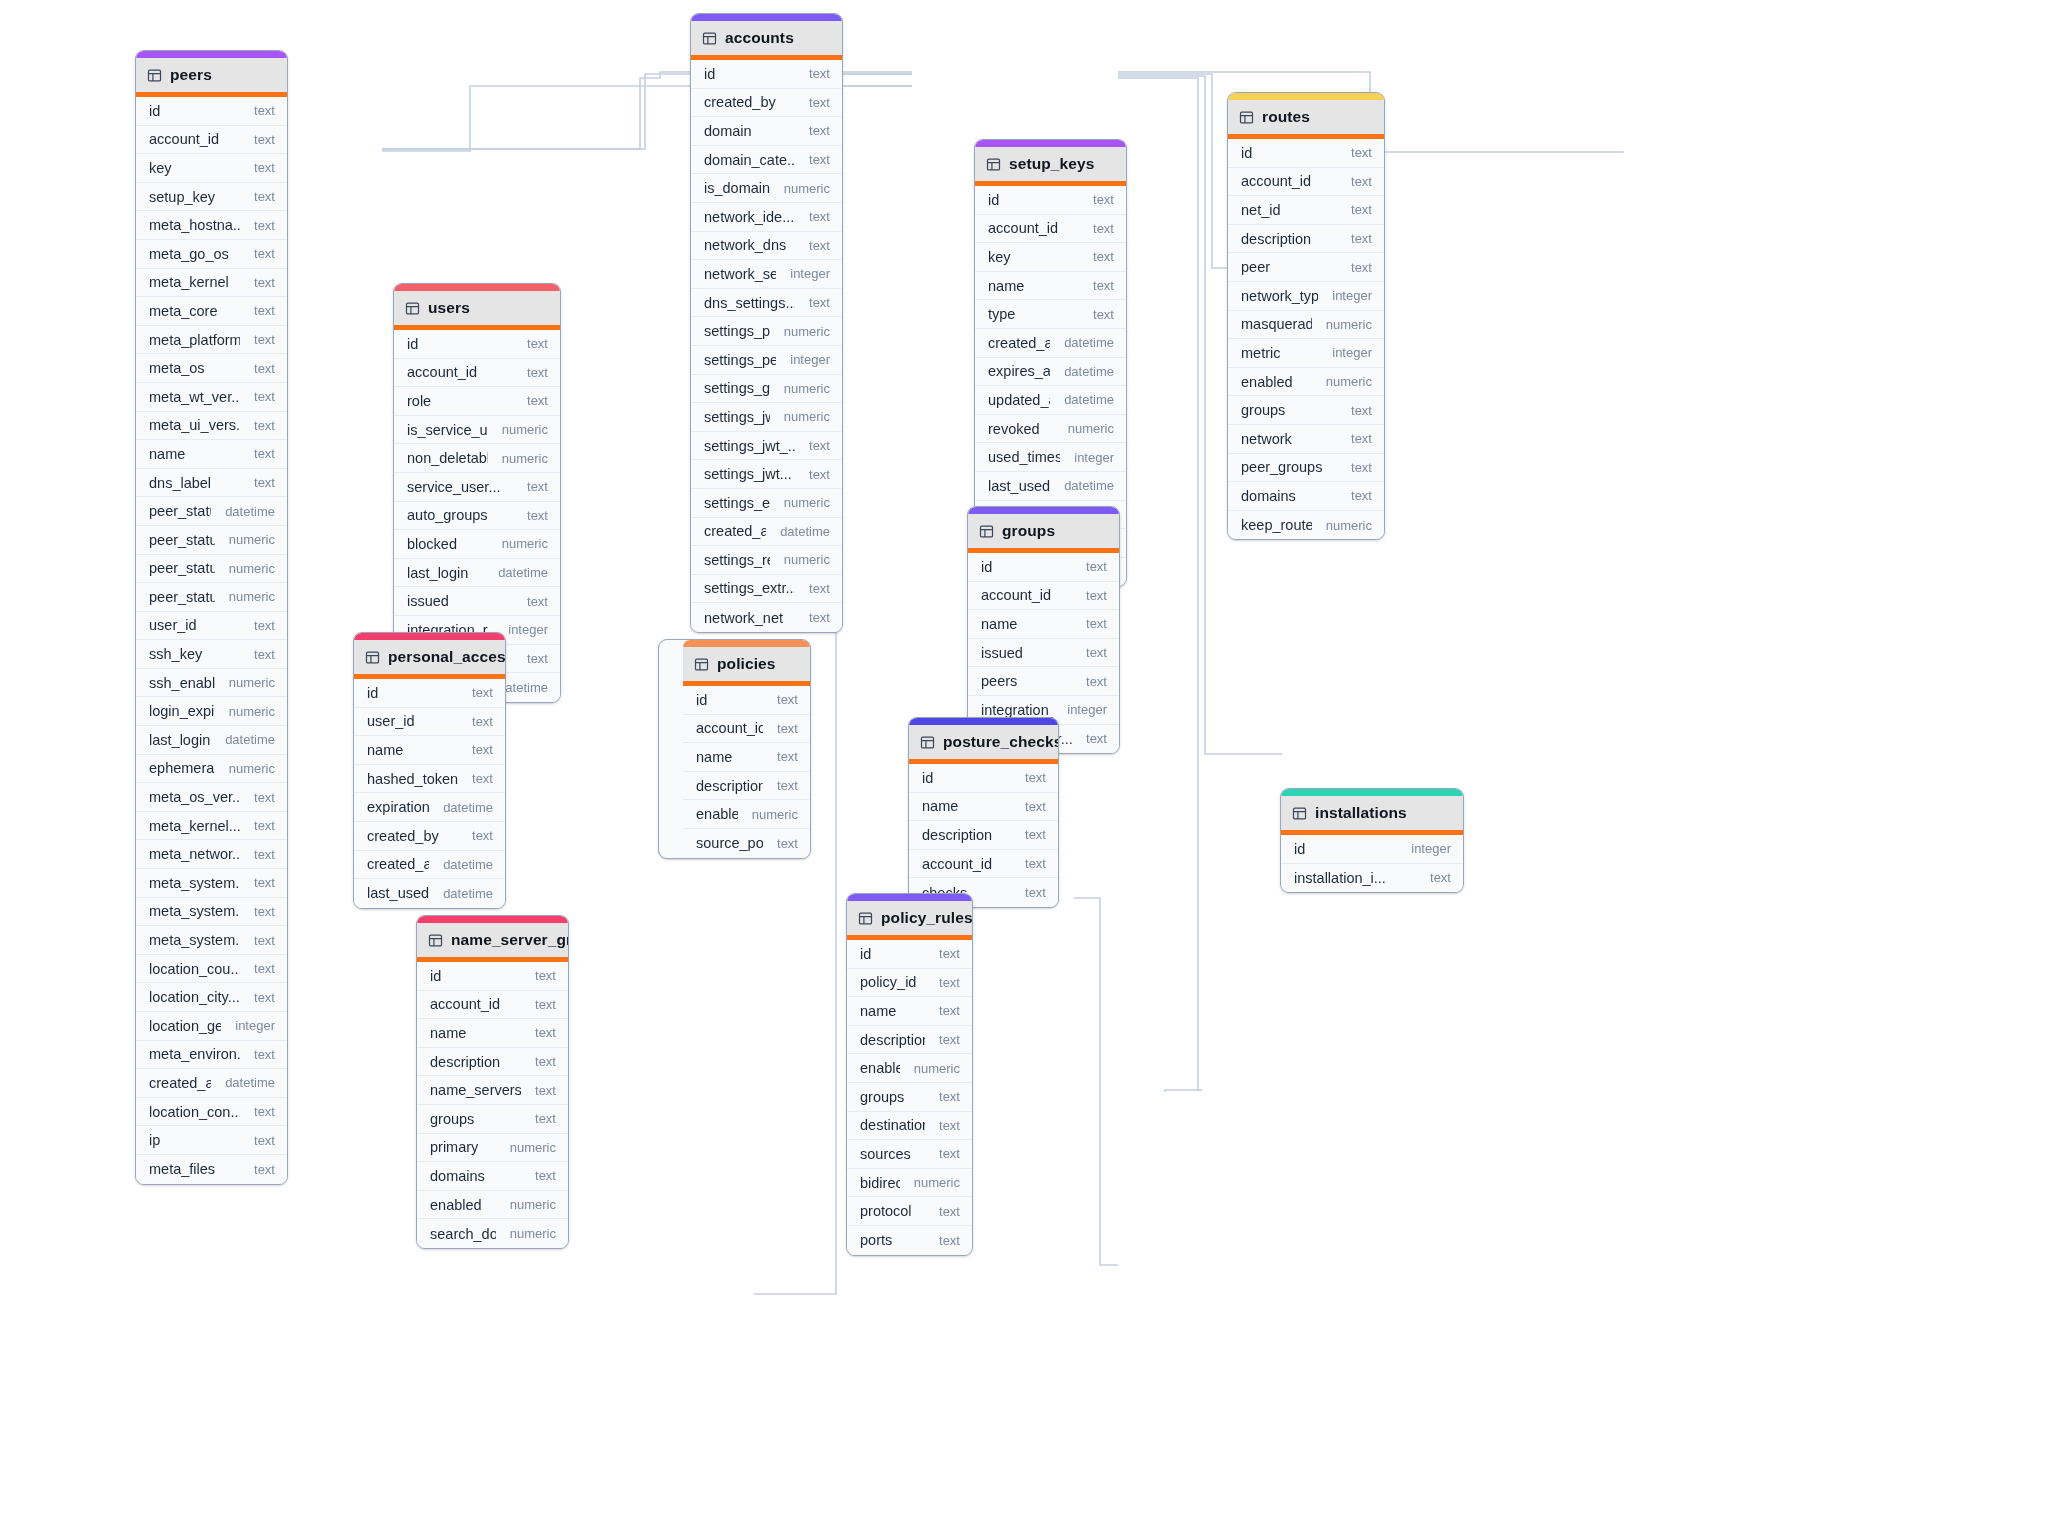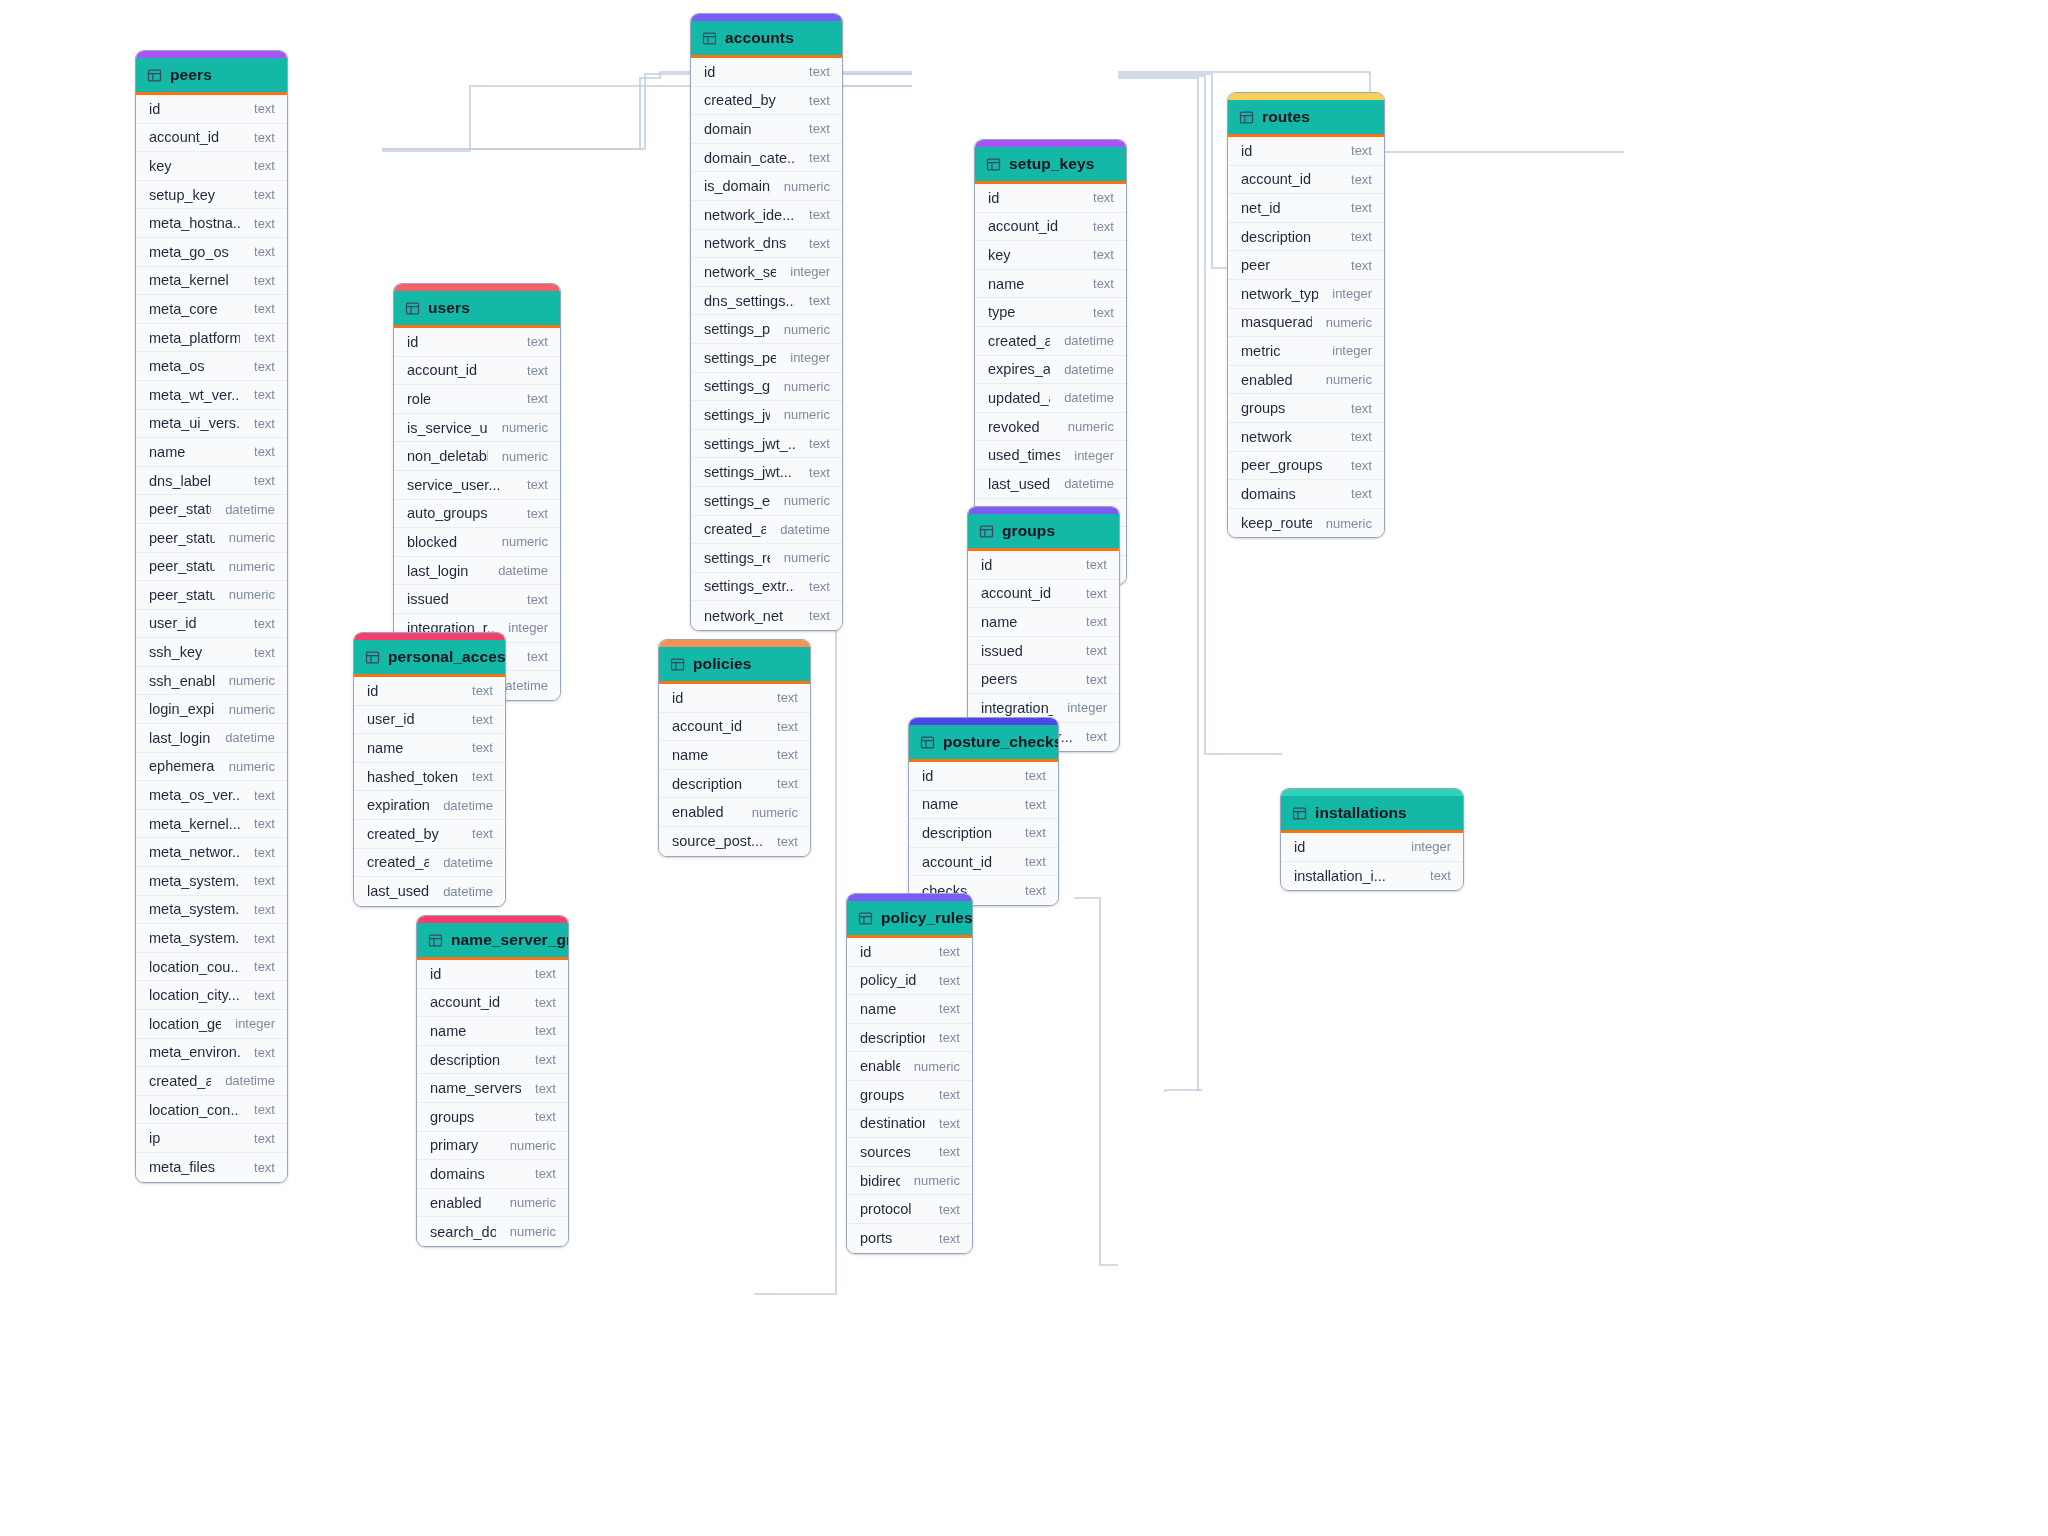--- a/index.html
+++ b/index.html
@@ -43,22 +43,22 @@
     height: 7px;
     width: 100%;
     border-top-left-radius: 8px;
     border-top-right-radius: 8px;
   }
   .node-header {
     display: flex;
     align-items: center;
     gap: 8px;
     padding: 8px 12px 8px 11px;
-    background: #14b8a6;
-    border-bottom: 3px solid #f97316;
+    background: #e5e5e5;
+    border-bottom: 5px solid #f97316;
   }
   .node-title {
     font-size: 15.5px;
     font-weight: bold;
     color: #10151f;
     letter-spacing: 0.1px;
     white-space: nowrap;
   }
   .table-icon {
     width: 15px;
@@ -541,21 +541,21 @@
           <div class="row">
     <span class="col-name">settings_extr...</span>
     <span class="col-type">text</span>
   </div>
           <div class="row">
     <span class="col-name">network_net</span>
     <span class="col-type">text</span>
   </div>
         </div>
   </div>
-      <div class="table-node" style="left: 658px; top: 639px; width: 153px;">
+      <div class="table-node" style="left: 658px; top: 639px; width: 153px; padding-left: 24px;">
     <div class="accent-bar" style="background: rgb(247, 146, 86);"></div>
     <div class="node-header">
       <svg class="table-icon" viewBox="0 0 16 16" fill="none" stroke="currentColor" stroke-width="1.3">
         <rect x="1.6" y="2.2" width="12.8" height="11.6" rx="1.4"></rect>
         <line x1="1.6" y1="6" x2="14.4" y2="6"></line>
         <line x1="6.3" y1="6" x2="6.3" y2="13.8"></line>
       </svg>
       <span class="node-title">policies</span>
     </div>
     <div class="rows">

